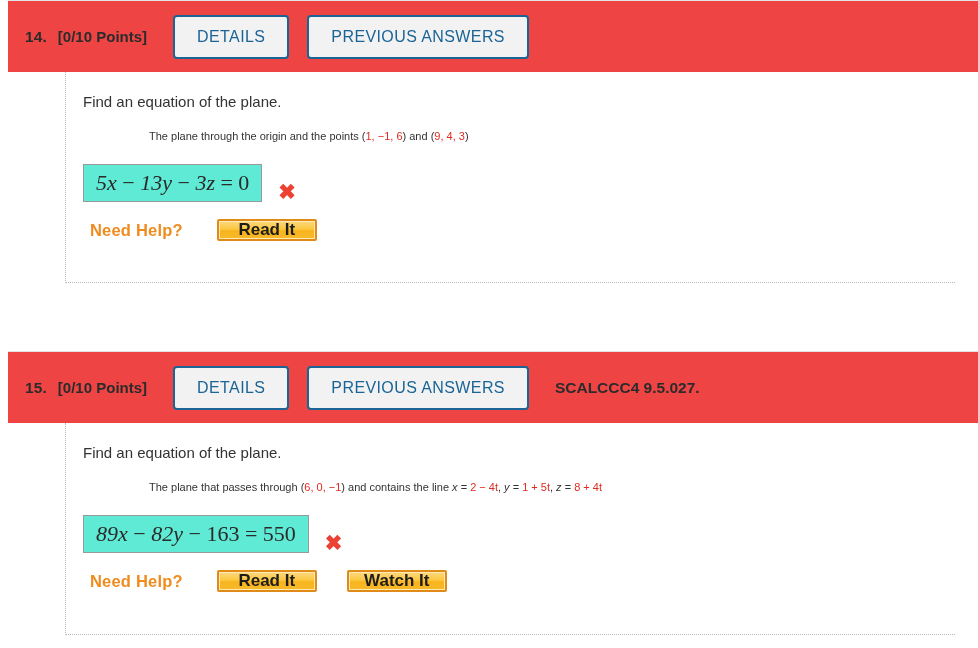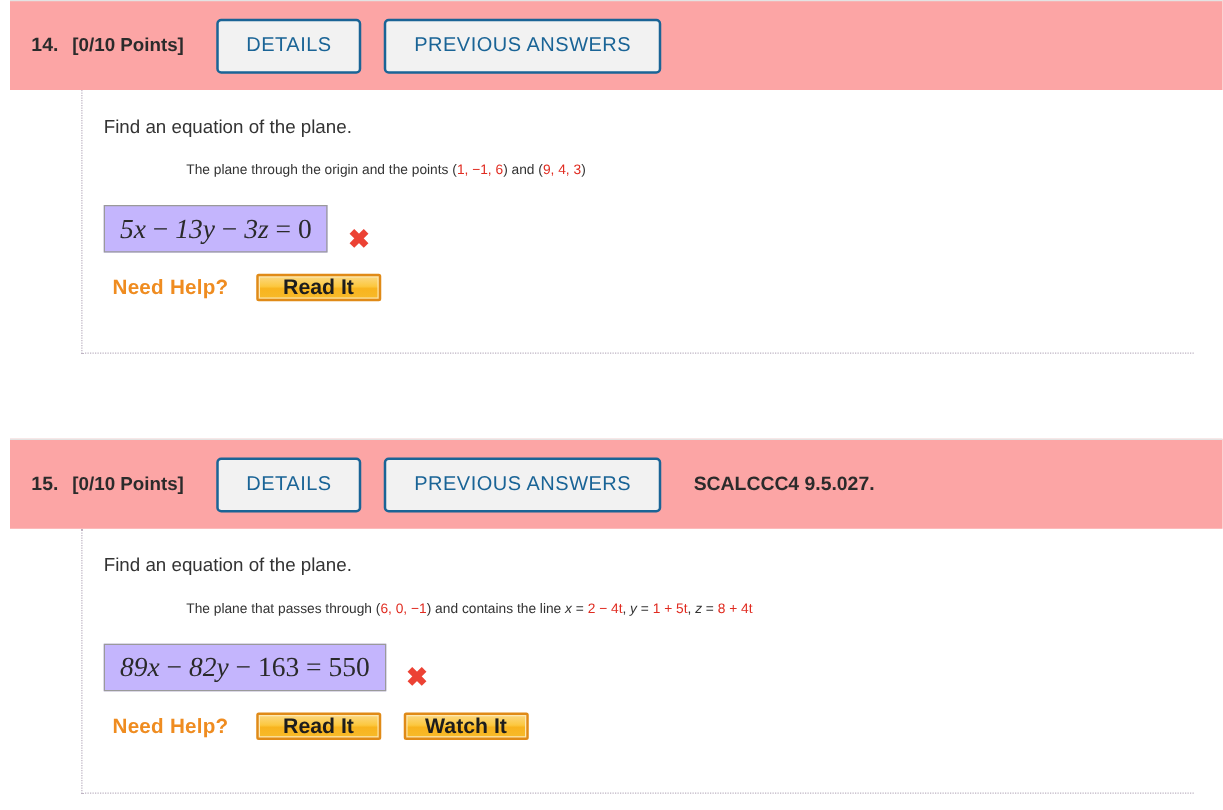--- a/index.html
+++ b/index.html
@@ -23,21 +23,21 @@
   }
   #problem-14 { top: 0px; }
   #problem-15 { top: 351px; }
 
   
   .prob-header {
     position: relative;
     margin-left: 8px;
     width: 970px;
     height: 72px;
-    background: #fca5a5;
+    background: #ef4444;
     border-top: 1px solid #e3e3e3;
     box-sizing: border-box;
     display: flex;
     align-items: center;
   }
   .prob-number {
     font-size: 15.5px;
     font-weight: bold;
     color: #2b2b2b;
     margin-left: 17px;
@@ -110,21 +110,21 @@
 
   
   .answer-row {
     display: flex;
     align-items: center;
     padding-left: 17px;
     padding-top: 17px;
   }
   .answer-box {
     border: 1px solid #9a9a9a;
-    background: #c4b5fd;
+    background: #5eead4;
     height: 38px;
     display: flex;
     align-items: center;
     padding: 0 12px;
     box-sizing: border-box;
     font-family: "Liberation Serif", serif;
     font-size: 22px;
     color: #2a2a2a;
     white-space: nowrap;
     cursor: text;
@@ -138,20 +138,21 @@
     font-weight: bold;
     line-height: 1;
   }
 
   
   .help-row {
     display: flex;
     align-items: center;
     padding-left: 24px;
     padding-top: 17px;
+    gap: 12px;
   }
   .help-label {
     font-size: 16.5px;
     font-weight: bold;
     color: #ef8c20;
     letter-spacing: 0.2px;
     white-space: nowrap;
   }
   .help-btn {
     margin-left: 22px;

